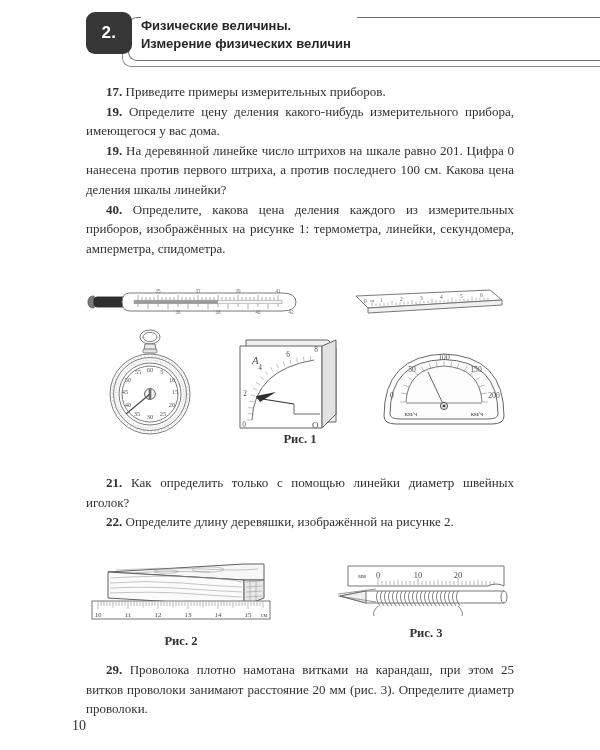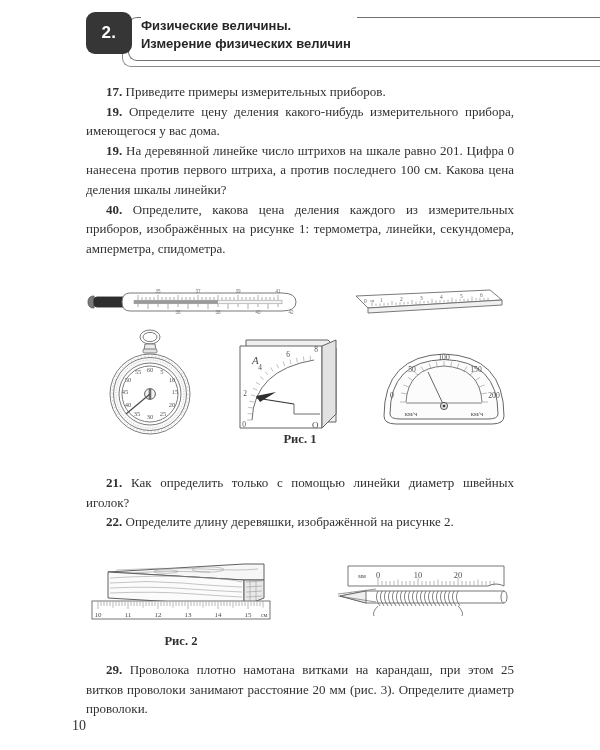--- a/index.html
+++ b/index.html
@@ -552,20 +552,21 @@
           <path d="M116 33 Q112 40 118 48"></path>
         <path d="M120 33 Q116 40 122 48"></path>
         <path d="M40 48 Q34 54 36 58"></path>
         <path d="M120 48 Q126 54 124 58"></path>
       </g>
       <g fill="none" stroke="#6a6a6a" stroke-width="0.7">
         <path d="M0 36 L38 31"></path>
           <path d="M0 38 L38 44"></path>
       </g>
     </svg>
+    <div class="cap" style="position:absolute; left:0; top:68px; width:176px;">Рис. 3</div>
   </div>
 
   <div class="content" style="top:660px;">
     <p class="task"><span class="tnum">29.</span> <span>Проволока плотно намотана витками на карандаш, при этом 25 витков проволоки занимают расстояние 20 мм (рис. 3). Определите диаметр проволоки.</span></p>
   </div>
 
   <div class="page-number">10</div>
 
 </div>
 

